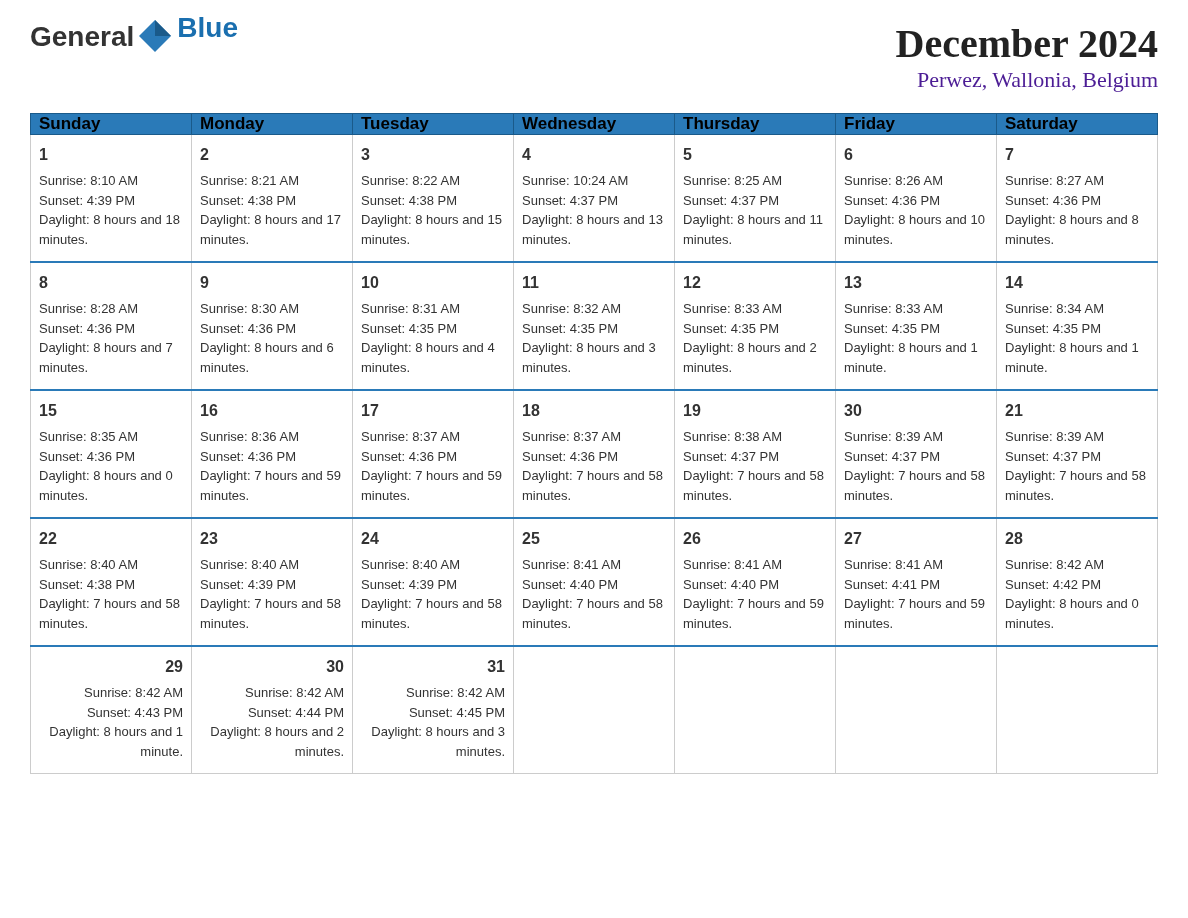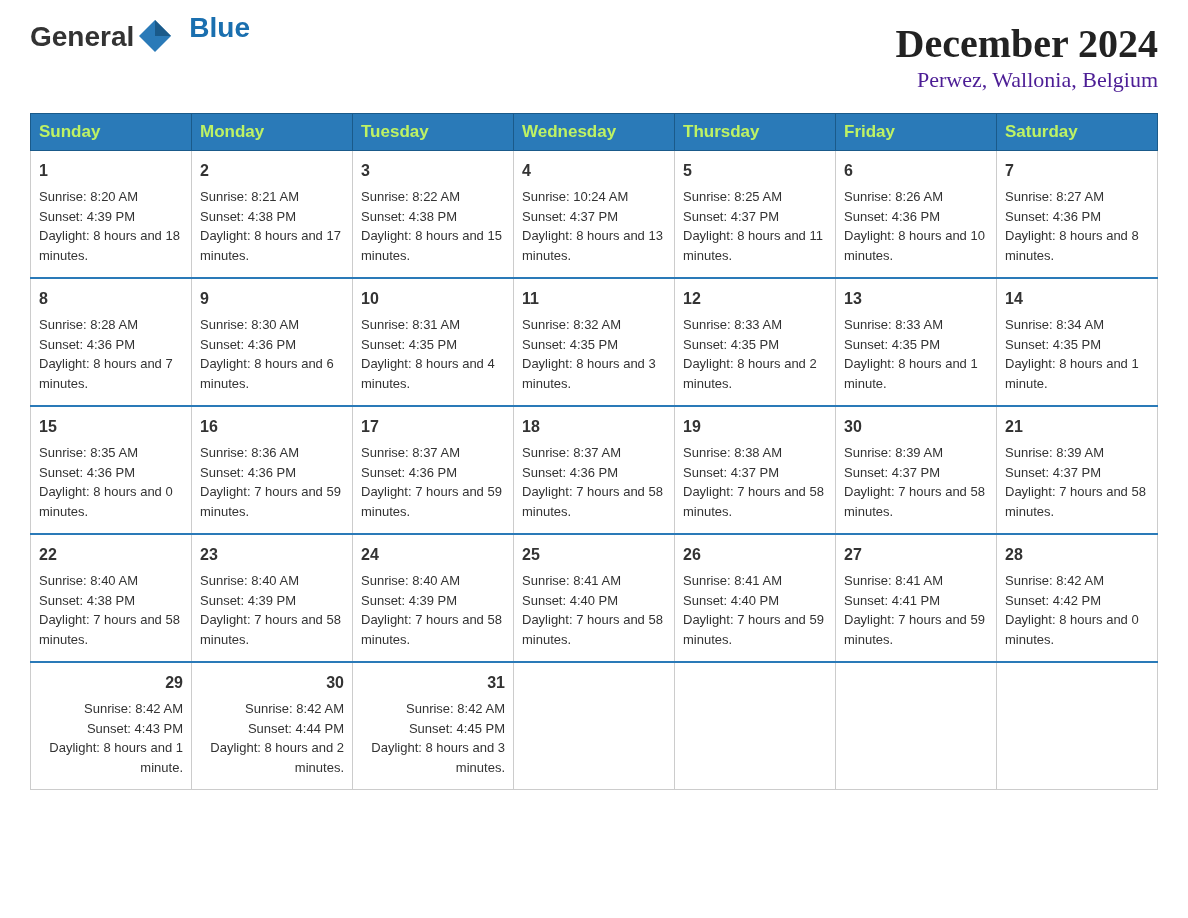--- a/index.html
+++ b/index.html
@@ -43,24 +43,24 @@
       font-size: 22px;
       color: #4c1d95;
       font-family: Georgia, serif;
     }
     table {
       width: 100%;
       border-collapse: collapse;
     }
     th {
       background-color: #2a7ab8;
-      color: #bef264;
+      color: #000000;
       font-size: 17px;
       font-weight: bold;
-      padding: 8px 8px;
+      padding: 0 8px;
       text-align: left;
       border: 1px solid #1a5a8a;
     }
     td {
       vertical-align: top;
       padding: 8px 8px 12px 8px;
       border: 1px solid #ccc;
       width: 14.28%;
       min-height: 90px;
       font-size: 13px;
@@ -90,21 +90,21 @@
 <div class="header">
   <div class="logo">
     <div style="display:flex; flex-direction:row; align-items:flex-start;">
       <div style="display:flex; align-items:center;">
         <span class="logo-text">General</span>
         <svg width="36" height="36" viewBox="0 0 36 36" style="margin-left:3px; margin-top:-2px;">
           <polygon points="18,2 34,18 18,34 2,18" fill="#2a7ab8"></polygon>
           <polygon points="18,2 34,18 18,18" fill="#1a5a8a"></polygon>
         </svg>
       </div>
-      <span class="logo-text logo-blue" style="margin-top:-8px; margin-left:16px;">Blue</span>
+      <span class="logo-text logo-blue" style="margin-top:-8px; margin-left:4px;">Blue</span>
     </div>
   </div>
   <div class="title-block">
     <div class="calendar-title">December 2024</div>
     <div class="calendar-subtitle">Perwez, Wallonia, Belgium</div>
   </div>
 </div>
 
 <table>
   <thead>
@@ -113,21 +113,21 @@
         <th>Monday</th>
         <th>Tuesday</th>
         <th>Wednesday</th>
         <th>Thursday</th>
         <th>Friday</th>
         <th>Saturday</th>
       </tr>
   </thead>
   <tbody id="calendar-body">
   <tr>
-        <td><span class="day-num">1</span><span>Sunrise: 8:20 AM</span><br><span>Sunset: 4:39 PM</span><br><span>Daylight: 8 hours and 18 minutes.</span></td>
+        <td><span class="day-num">1</span><span>Sunrise: 8:10 AM</span><br><span>Sunset: 4:39 PM</span><br><span>Daylight: 8 hours and 18 minutes.</span></td>
         <td><span class="day-num">2</span><span>Sunrise: 8:21 AM</span><br><span>Sunset: 4:38 PM</span><br><span>Daylight: 8 hours and 17 minutes.</span></td>
         <td><span class="day-num">3</span><span>Sunrise: 8:22 AM</span><br><span>Sunset: 4:38 PM</span><br><span>Daylight: 8 hours and 15 minutes.</span></td>
         <td><span class="day-num">4</span><span>Sunrise: 10:24 AM</span><br><span>Sunset: 4:37 PM</span><br><span>Daylight: 8 hours and 13 minutes.</span></td>
         <td><span class="day-num">5</span><span>Sunrise: 8:25 AM</span><br><span>Sunset: 4:37 PM</span><br><span>Daylight: 8 hours and 11 minutes.</span></td>
         <td><span class="day-num">6</span><span>Sunrise: 8:26 AM</span><br><span>Sunset: 4:36 PM</span><br><span>Daylight: 8 hours and 10 minutes.</span></td>
         <td><span class="day-num">7</span><span>Sunrise: 8:27 AM</span><br><span>Sunset: 4:36 PM</span><br><span>Daylight: 8 hours and 8 minutes.</span></td>
       </tr>
       <tr>
         <td><span class="day-num">8</span><span>Sunrise: 8:28 AM</span><br><span>Sunset: 4:36 PM</span><br><span>Daylight: 8 hours and 7 minutes.</span></td>
         <td><span class="day-num">9</span><span>Sunrise: 8:30 AM</span><br><span>Sunset: 4:36 PM</span><br><span>Daylight: 8 hours and 6 minutes.</span></td>

